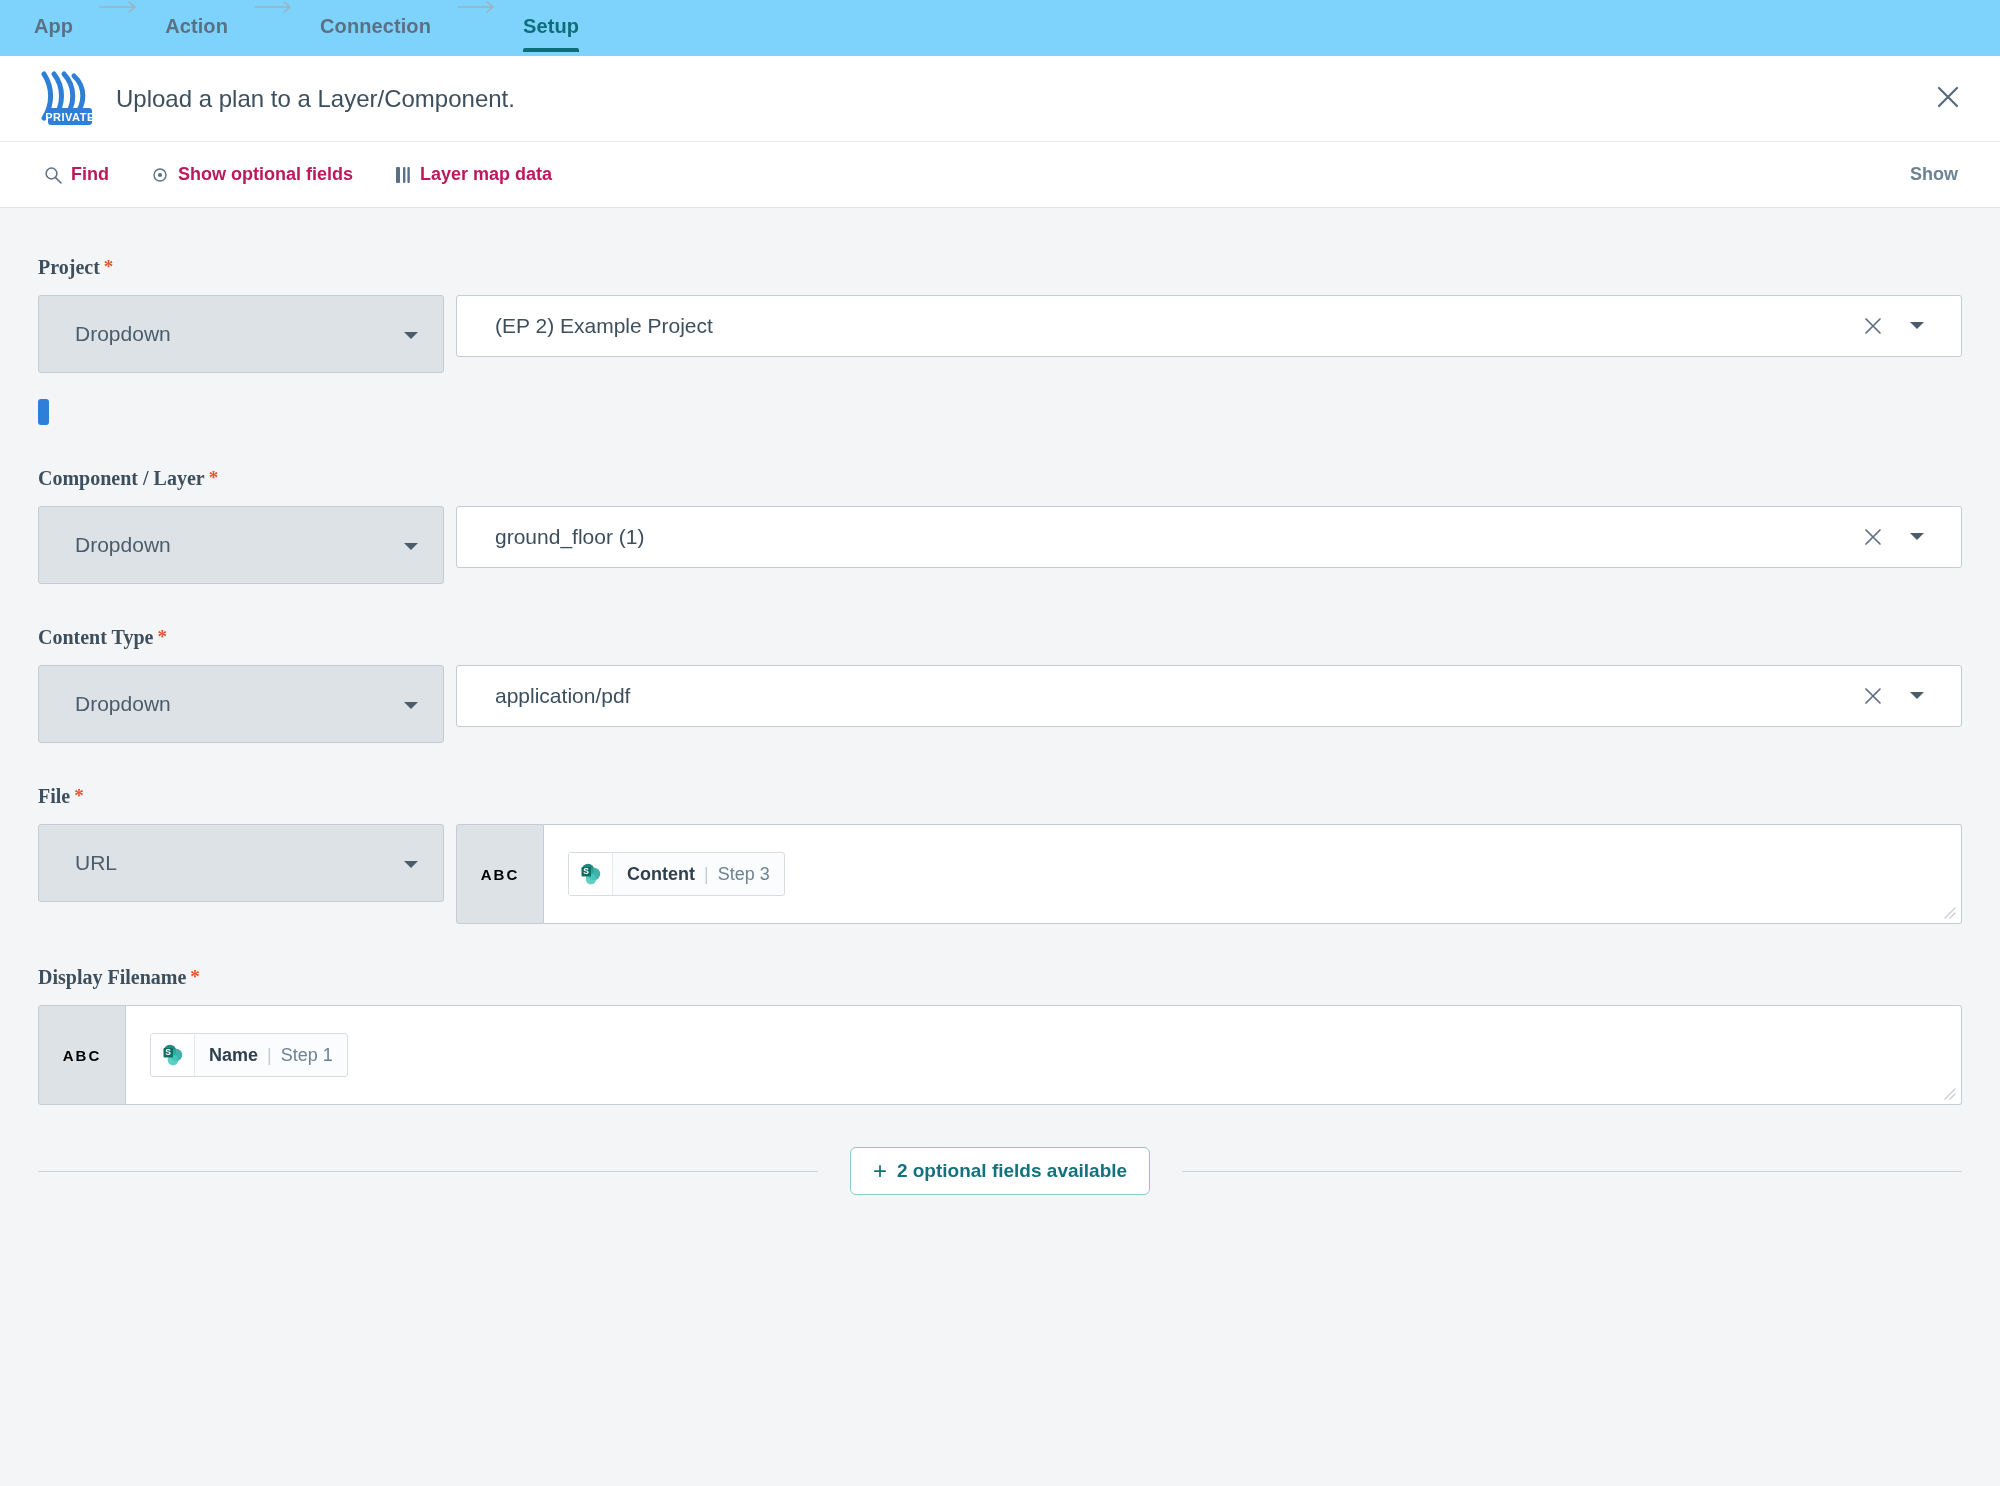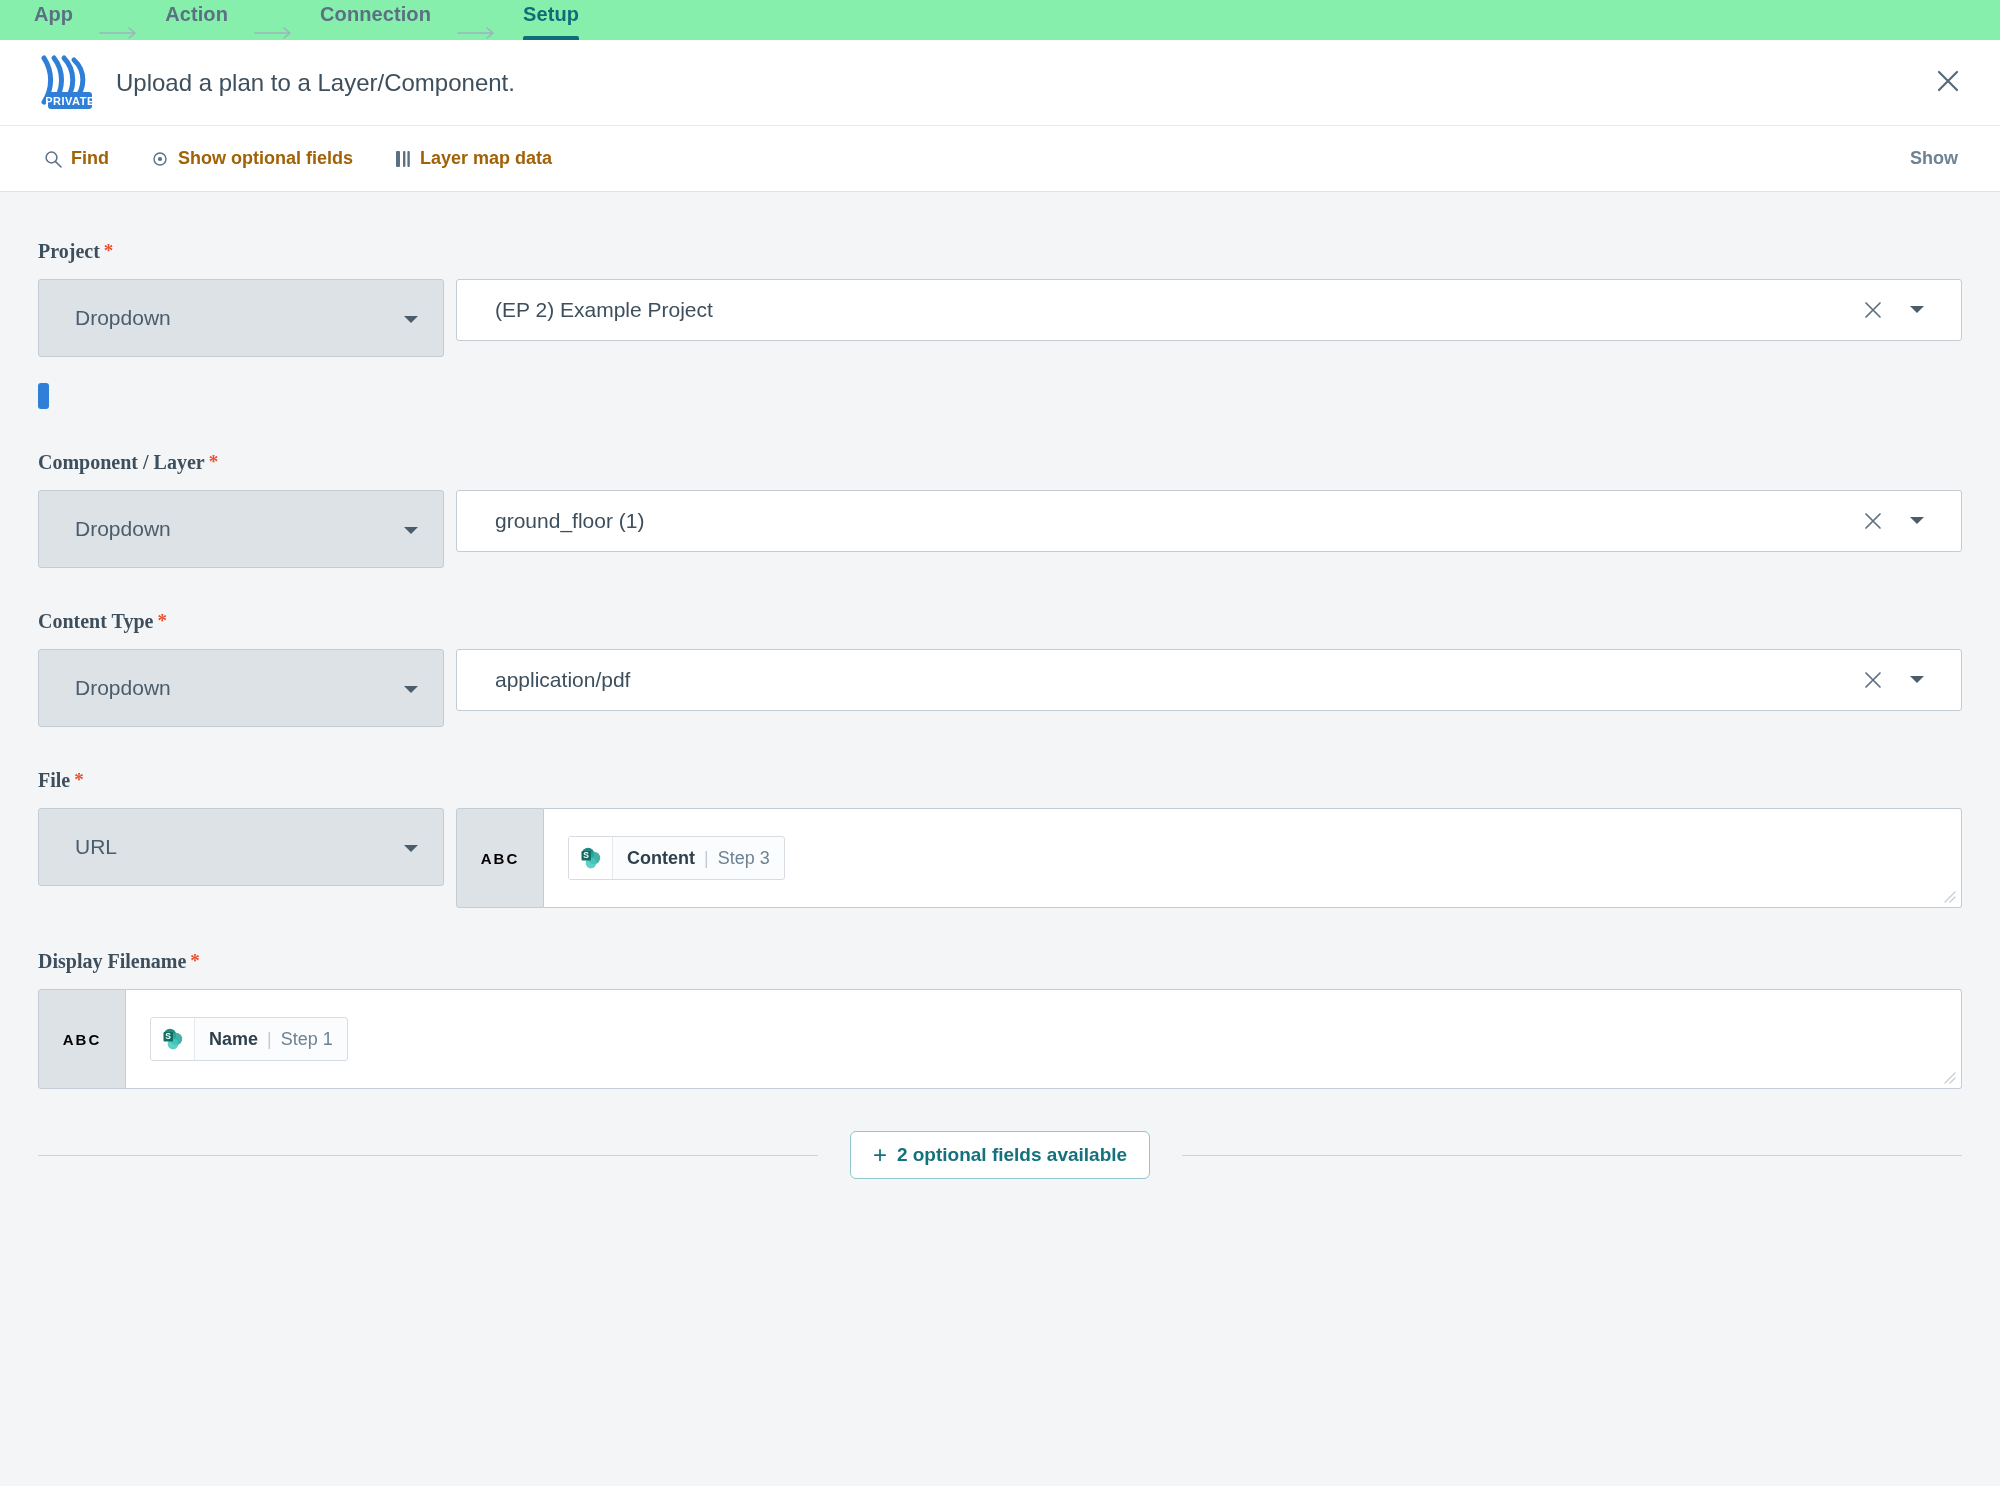--- a/index.html
+++ b/index.html
@@ -7,24 +7,24 @@
   html, body {
     width: 2000px;
     height: 1486px;
     font-family: "Liberation Sans", sans-serif;
     background: #f4f5f7;
     overflow: hidden;
   }
 
   
   .breadcrumb-bar {
-    height: 40px;
-    background: #86efac;
-    display: flex;
-    align-items: flex-end;
+    height: 56px;
+    background: #7dd3fc;
+    display: flex;
+    align-items: flex-start;
     padding-left: 34px;
     position: relative;
   }
   .crumb {
     font-size: 20px;
     font-weight: 700;
     color: #5b7083;
     letter-spacing: 0.1px;
     position: relative;
     height: 52px;
@@ -89,21 +89,21 @@
     align-items: center;
     padding: 0 30px 0 44px;
     border-bottom: 1px solid #dfe3e8;
     position: relative;
   }
   .tool-item {
     display: flex;
     align-items: center;
     font-size: 18px;
     font-weight: 700;
-    color: #a16207;
+    color: #be185d;
     margin-right: 42px;
     cursor: pointer;
     white-space: nowrap;
   }
   .tool-item .ti-icon {
     margin-right: 9px;
     display: flex;
     align-items: center;
   }
   .reset-link {

